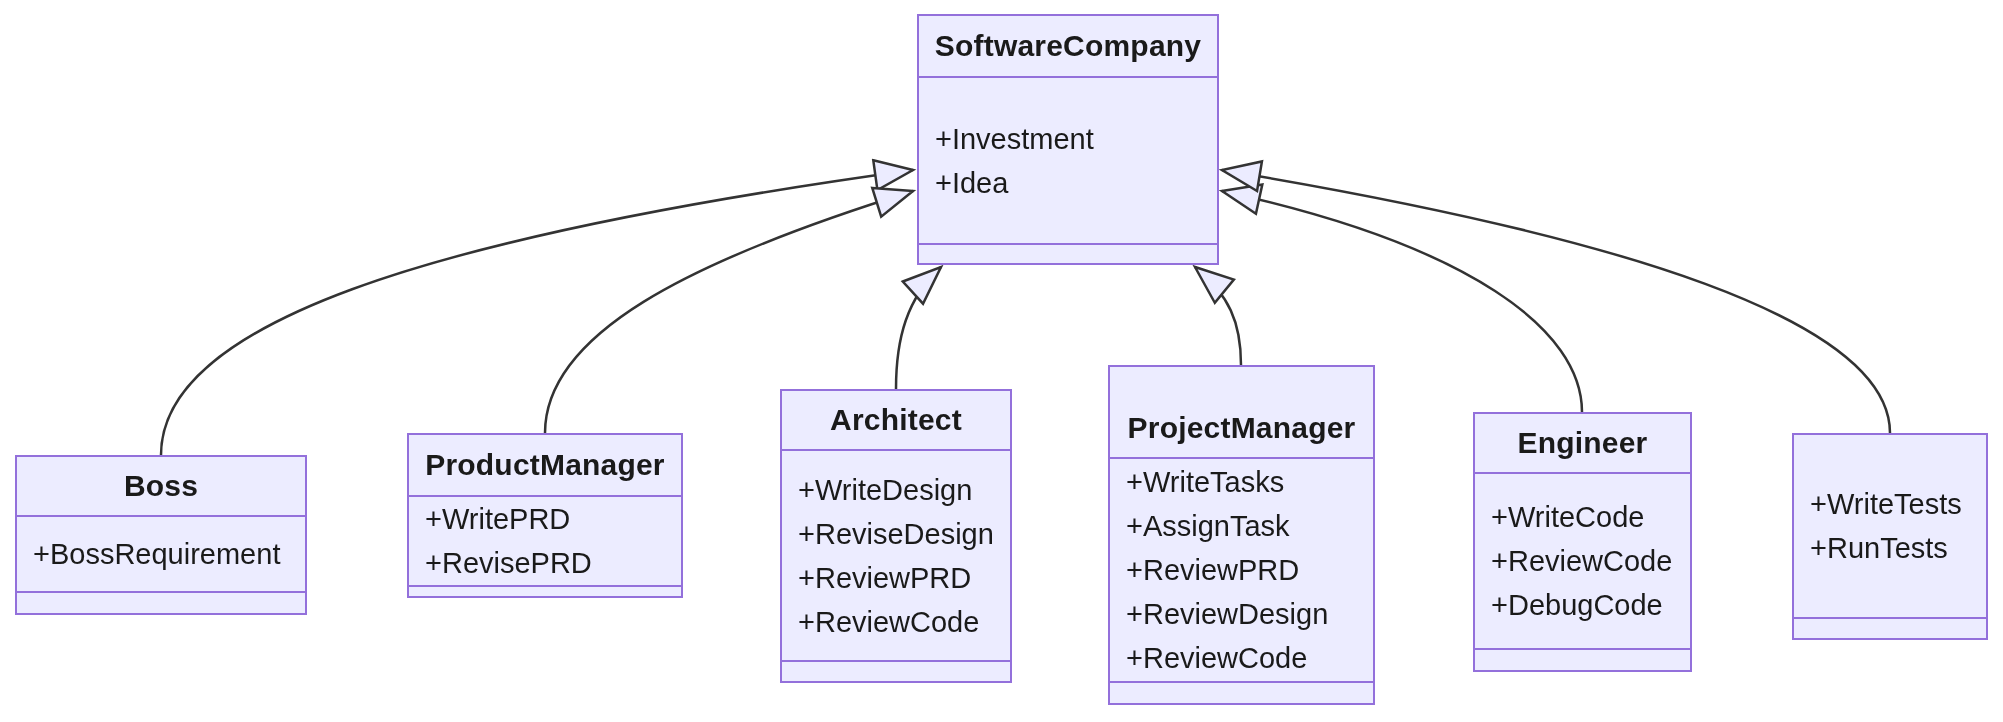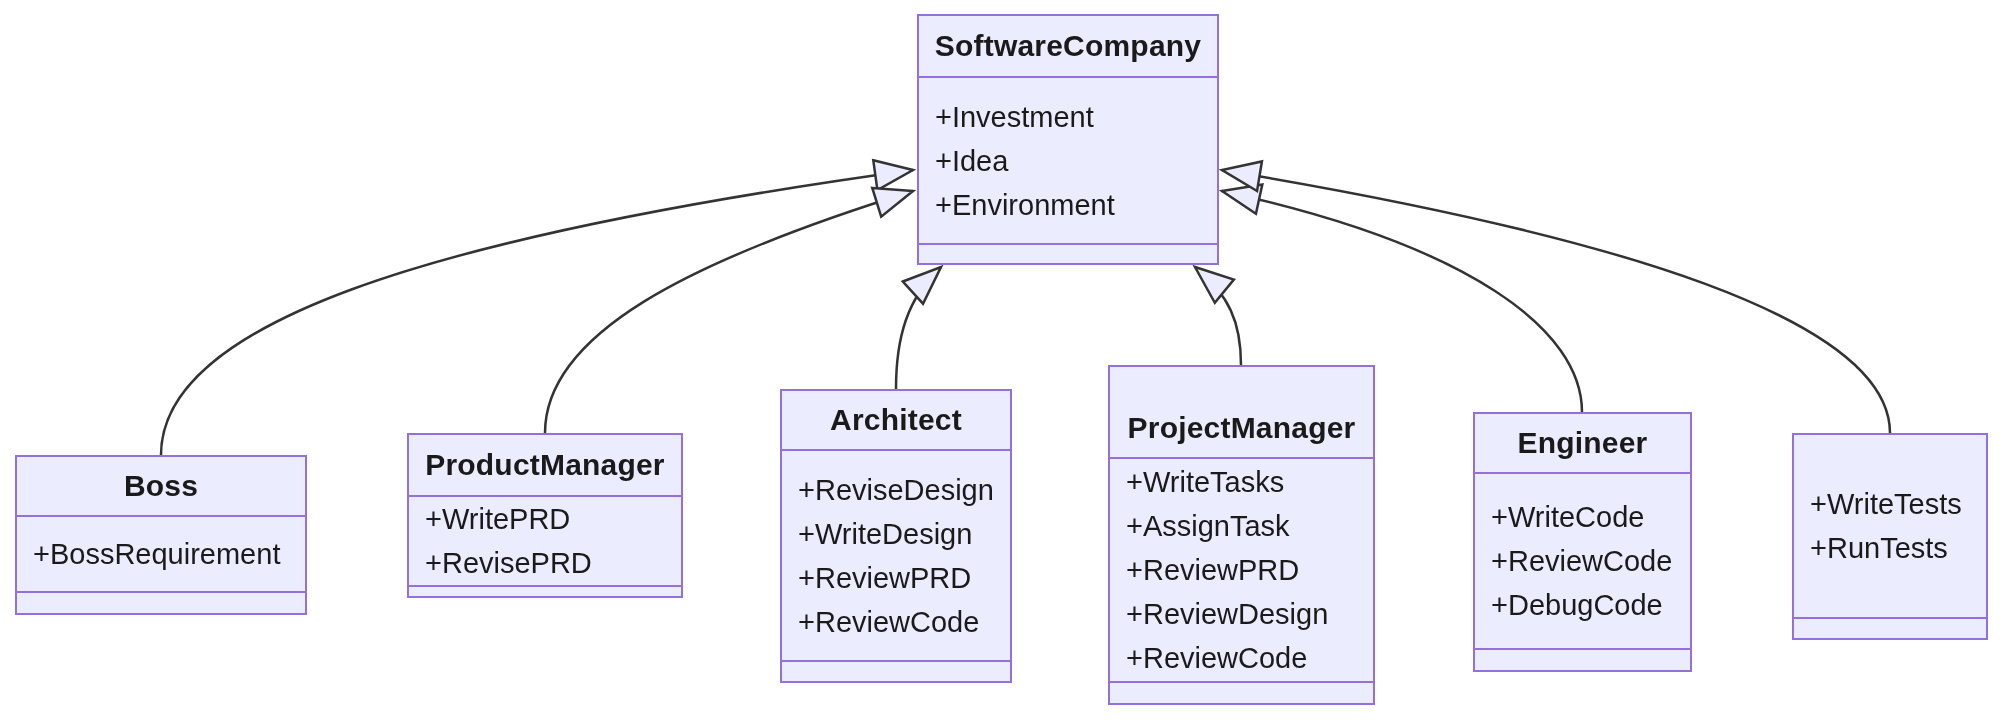--- a/index.html
+++ b/index.html
@@ -75,21 +75,20 @@
       <path d="M 1582 412 C 1582 330, 1470 245, 1222 191" marker-end="url(#hollow-triangle)"></path>
       <path d="M 1890 433 C 1890 320, 1620 236, 1222 170" marker-end="url(#hollow-triangle)"></path>
     </g>
   </svg>
 
   <div class="class-box" style="left:917px; top:14px; width:302px; height:251px;">
     <div class="class-title" style="height:62px;">SoftwareCompany</div>
     <div class="class-attrs">
       <div class="attr-line">+Investment</div>
       <div class="attr-line">+Idea</div>
-      <div class="attr-line">+Environment</div>
     </div>
     <div class="class-methods" style="height:20px;"></div>
   </div>
 
   <div class="class-box" style="left:15px; top:455px; width:292px; height:160px;">
     <div class="class-title" style="height:60px;">Boss</div>
     <div class="class-attrs">
       <div class="attr-line">+BossRequirement</div>
     </div>
     <div class="class-methods" style="height:22px;"></div>
@@ -100,22 +99,22 @@
     <div class="class-attrs">
       <div class="attr-line">+WritePRD</div>
       <div class="attr-line">+RevisePRD</div>
     </div>
     <div class="class-methods" style="height:21px;"></div>
   </div>
 
   <div class="class-box" style="left:780px; top:389px; width:232px; height:294px;">
     <div class="class-title" style="height:60px;">Architect</div>
     <div class="class-attrs">
+      <div class="attr-line">+WriteDesign</div>
       <div class="attr-line">+ReviseDesign</div>
-      <div class="attr-line">+WriteDesign</div>
       <div class="attr-line">+ReviewPRD</div>
       <div class="attr-line">+ReviewCode</div>
     </div>
     <div class="class-methods" style="height:21px;"></div>
   </div>
 
   <div class="class-box" style="left:1108px; top:365px; width:267px; height:340px;">
     <div class="class-title" style="height:60px;margin-top:32px;">ProjectManager</div>
     <div class="class-attrs">
       <div class="attr-line">+WriteTasks</div>

